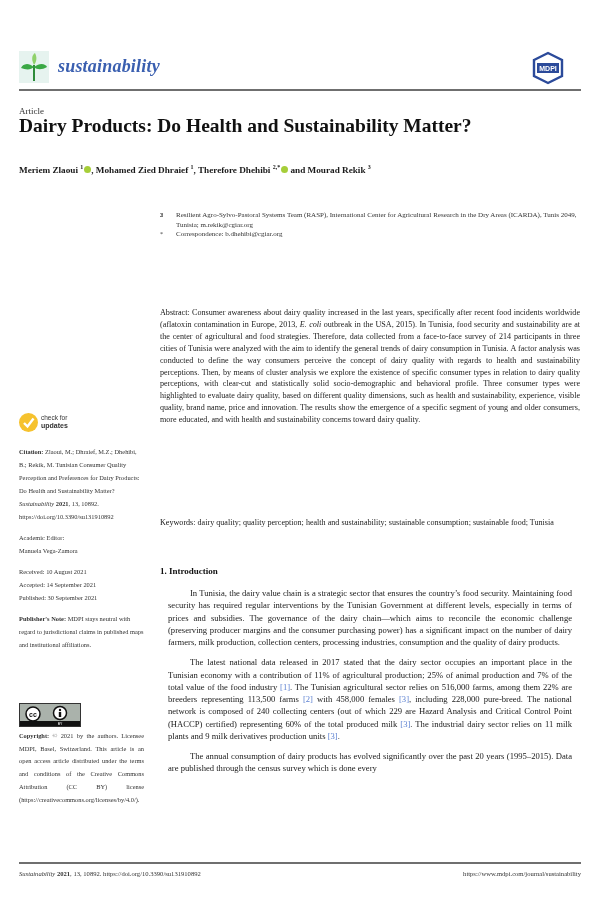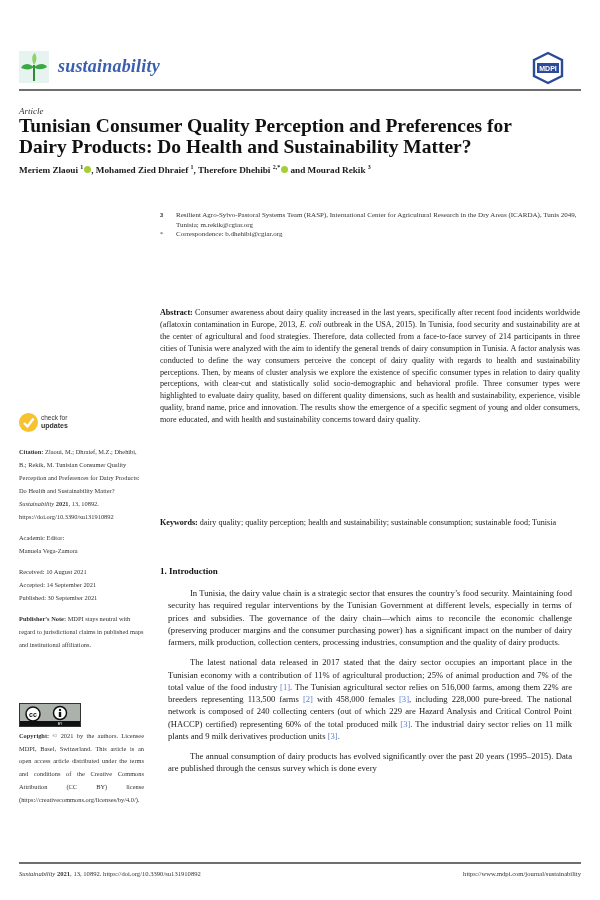--- a/index.html
+++ b/index.html
@@ -5,35 +5,35 @@
   html, body { margin: 0; padding: 0; background: #ffffff; }
   body { width: 600px; height: 900px; position: relative; overflow: hidden;
          font-family: "Liberation Serif", "DejaVu Serif", serif; color: #1a1a1a; }
   .abs { position: absolute; }
   
   #logo-box { left: 19px; top: 51px; width: 30px; height: 32px; background: #e6f3ef; }
   #journal-name { left: 58px; top: 56px; font-size: 18px; font-style: italic; font-weight: bold;
                   color: #3a5fb0; font-family: "Liberation Serif", serif; letter-spacing: 0.2px; }
   #mdpi-logo { left: 530px; top: 51px; width: 36px; height: 34px; }
   #header-rule { left: 19px; top: 89px; width: 562px; height: 2px; background: #6f6f6f; }
-  #article-type { left: 19px; top: 106px; font-size: 9px; font-style: italic; color: #333; }
+  #article-type { left: 19px; top: 106px; font-size: 9px; color: #333; }
   #title { left: 19px; top: 115px; width: 560px; font-size: 19.5px; font-weight: bold; line-height: 21px; color: #111; }
   #authors { left: 19px; top: 164px; width: 560px; font-size: 9.2px; font-weight: bold; color: #1a1a1a; }
   .orcid { display: inline-block; width: 7px; height: 7px; border-radius: 50%; background: #a6ce39;
            vertical-align: 0px; margin-left: 1px; }
   sup { font-size: 6px; }
   
   #affiliations { left: 160px; top: 211px; width: 420px; font-size: 7px; line-height: 9.6px; color: #333; }
   .aff { position: relative; padding-left: 16px; }
   .aff .num { position: absolute; left: 0; top: 0; font-size: 6px; }
   
   #abstract { left: 160px; top: 307px; width: 420px; font-size: 8.1px; line-height: 11.9px;
               text-align: justify; color: #222; }
   #keywords { left: 160px; top: 517px; width: 420px; font-size: 8.1px; line-height: 11.9px; color: #222; }
-  b.lbl { font-weight: bold; color: #111; }
+  b.lbl { font-weight: normal; color: #111; }
   
   #check-updates { left: 19px; top: 413px; width: 60px; height: 24px; }
   #check-circle { left: 0; top: 0; width: 19px; height: 19px; border-radius: 50%; background: #f6c22e; }
   #check-text { left: 22px; top: 1px; font-family: "Liberation Sans", sans-serif; font-size: 6.5px; line-height: 8px; color: #333; }
   #check-text b { font-size: 7px; }
   #sidebar-text { left: 19px; top: 445px; width: 125px; font-size: 6.4px; line-height: 13px; color: #333; }
   .sb-block { margin-bottom: 8px; }
   #cc-badge { left: 19px; top: 703px; width: 60px; height: 22px; background: #aab2ab; border: 1px solid #333; }
   #copyright { left: 19px; top: 730px; width: 125px; font-size: 6.4px; line-height: 12.7px;
                text-align: justify; color: #333; }
@@ -64,21 +64,20 @@
   <svg width="36" height="34" viewBox="0 0 36 34">
     <path d="M4 9 L18 2 L32 9 L32 25 L18 32 L4 25 Z" fill="none" stroke="#2b4a9a" stroke-width="2.4"></path>
     <rect x="7" y="12" width="22" height="10" fill="#2b4a9a"></rect>
     <text x="18" y="20" text-anchor="middle" font-family="Liberation Sans, sans-serif" font-size="7" font-weight="bold" fill="#ffffff">MDPI</text>
   </svg>
 </div>
 <div class="abs" id="header-rule"></div>
 
 <div class="abs" id="article-type">Article</div>
 <div class="abs" id="title">
-  <div>Tunisian Consumer Quality Perception and Preferences for</div>
   <div>Dairy Products: Do Health and Sustainability Matter?</div>
 </div>
 
 <div class="abs" id="authors">
   <span>Meriem Zlaoui</span>&nbsp;<sup>1</sup><span class="orcid"></span><span>, </span><span>Mohamed Zied Dhraief</span>&nbsp;<sup>1</sup><span>, </span><span>Therefore Dhehibi</span>&nbsp;<sup>2,*</sup><span class="orcid"></span><span> and </span><span>Mourad Rekik</span>&nbsp;<sup>3</sup>
 </div>
 
 <div class="abs" id="affiliations">
   <div class="aff"><span class="num">2</span></div>
   <div class="aff"><span class="num">3</span><span>Resilient Agro-Sylvo-Pastoral Systems Team (RASP), International Center for Agricultural Research in the Dry Areas (ICARDA), Tunis 2049, Tunisia; m.rekik@cgiar.org</span></div>

